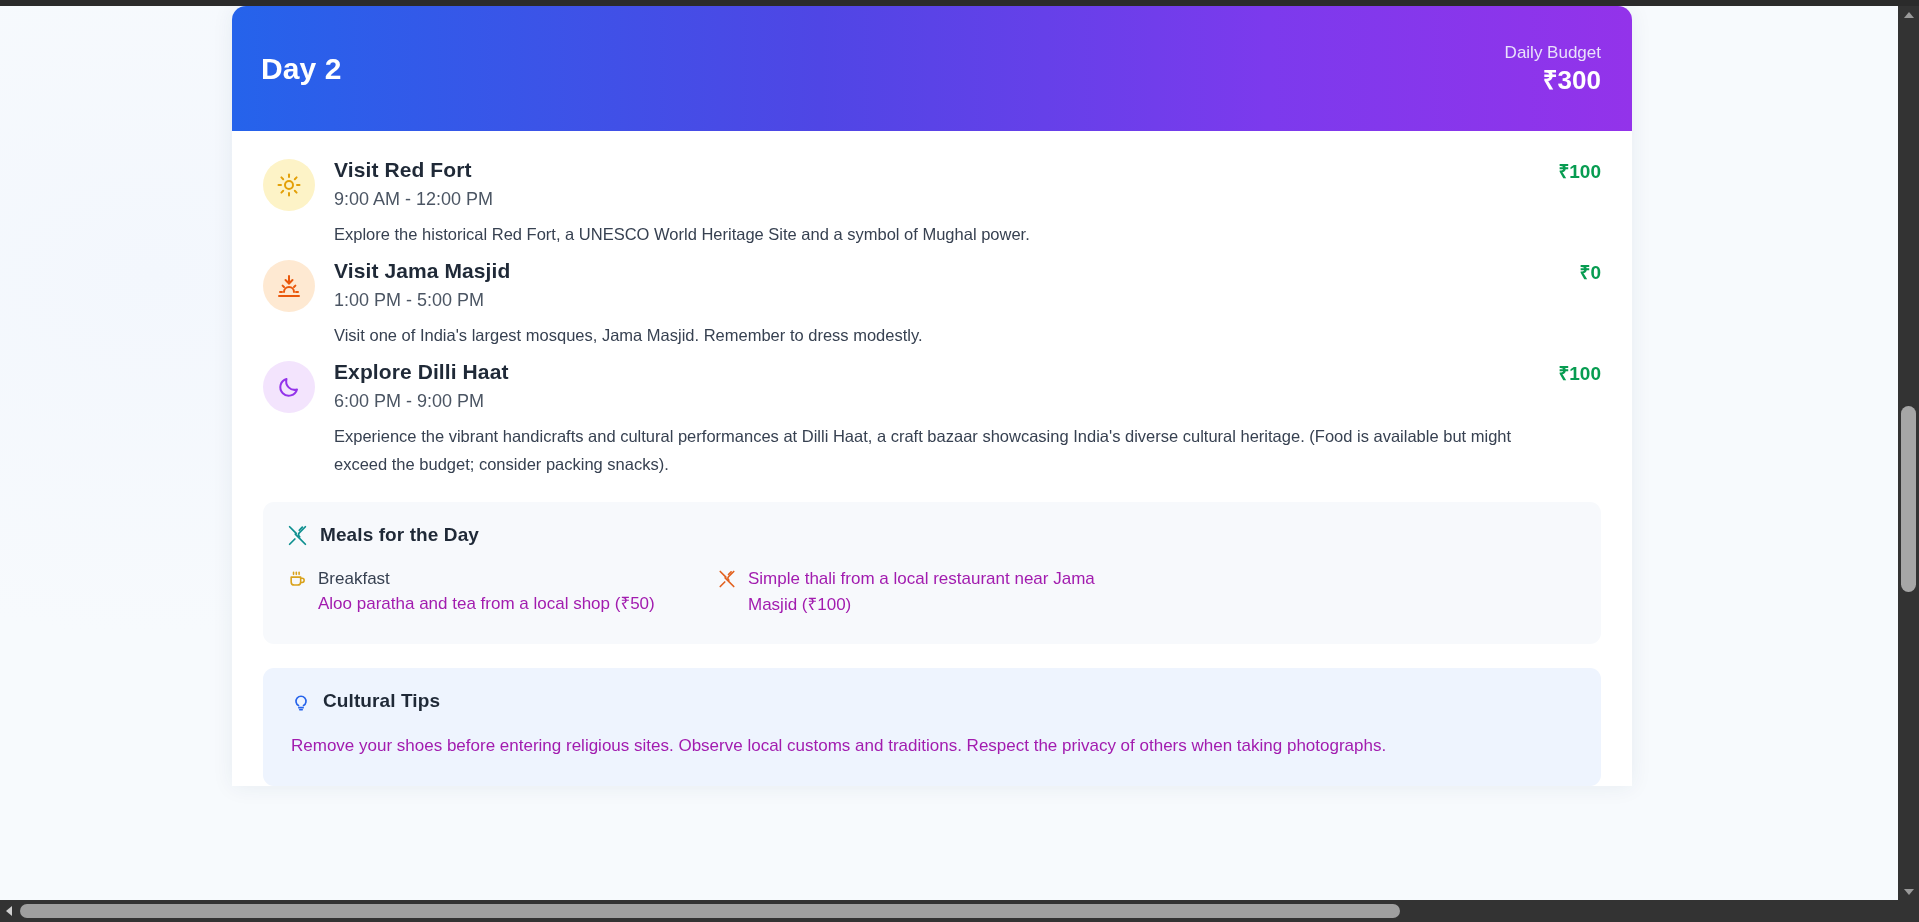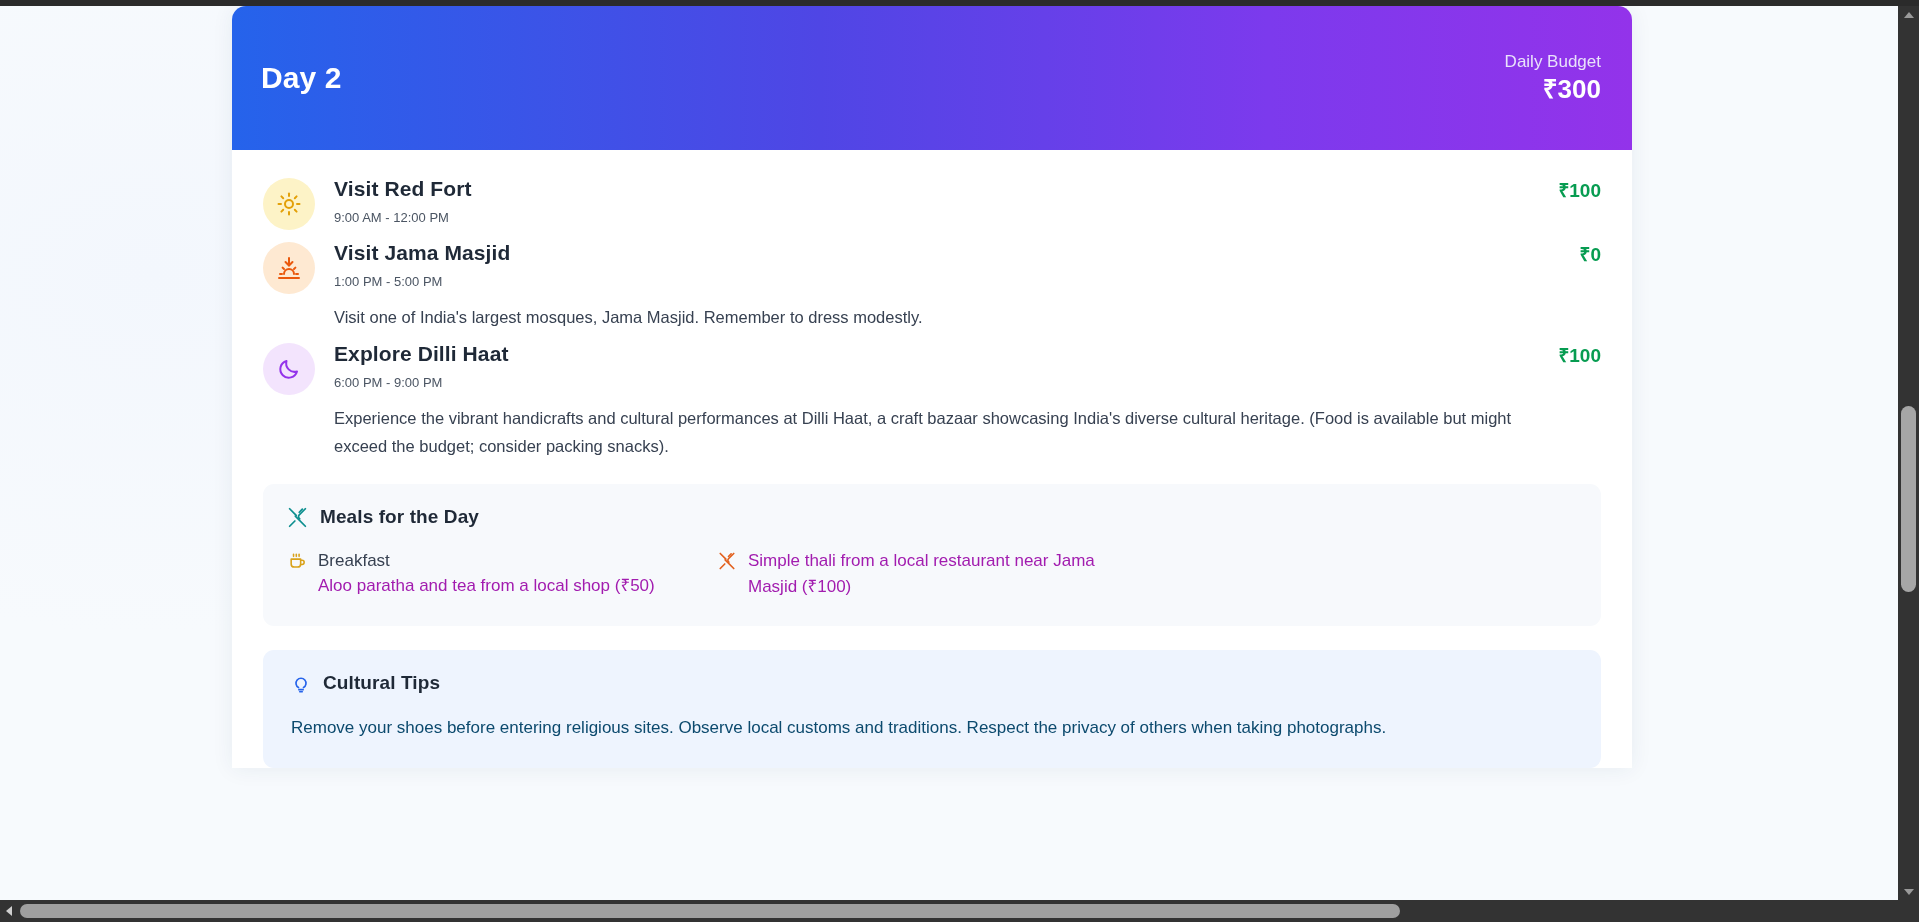--- a/index.html
+++ b/index.html
@@ -126,21 +126,21 @@
     top: 0px;
     width: 1400px;
     background: #ffffff;
     border-radius: 14px 14px 0 0;
     box-shadow: 0 1px 22px rgba(30,50,90,0.07);
     overflow: hidden;
   }
 
   
   #card-header {
-    height: 144px;
+    height: 125px;
     background: linear-gradient(90deg, #2563eb 0%, #4f46e5 42%, #7c3aed 74%, #9333ea 100%);
     display: flex;
     align-items: center;
     justify-content: space-between;
     padding: 0 31px 0 29px;
   }
   #day-title {
     color: #ffffff;
     font-size: 30px;
     font-weight: bold;
@@ -186,21 +186,21 @@
   .act-body { flex: 1 1 auto; min-width: 0; padding-top: 1px; }
 
   .act-title {
     font-size: 21px;
     font-weight: bold;
     color: #1f2937;
     line-height: 28px;
     letter-spacing: 0.1px;
   }
   .act-time {
-    font-size: 13px;
+    font-size: 18px;
     color: #4b5563;
     line-height: 24px;
     margin-top: 3px;
   }
   .act-desc {
     font-size: 16.5px;
     color: #374151;
     line-height: 28px;
     margin-top: 9px;
     max-width: 1272px;
@@ -265,21 +265,21 @@
 
   
   #tips-panel {
     margin: 24px 31px 0 31px;
     background: #eef4fe;
     border-radius: 11px;
     padding: 22px 28px 26px 28px;
   }
   #tips-text {
     font-size: 17px;
-    color: #0c4a6e;
+    color: #a21caf;
     line-height: 28px;
     margin-top: 18px;
   }
 
   svg { display: block; }
 </style>
 </head>
 <body>
 
 <div id="top-strip"></div>
@@ -309,20 +309,21 @@
             <line x1="20" y1="12" x2="22.5" y2="12"></line>
             <line x1="4.4" y1="4.4" x2="6.2" y2="6.2"></line>
             <line x1="17.8" y1="17.8" x2="19.6" y2="19.6"></line>
             <line x1="4.4" y1="19.6" x2="6.2" y2="17.8"></line>
             <line x1="17.8" y1="6.2" x2="19.6" y2="4.4"></line>
           </svg>
         </div>
         <div class="act-body">
           <div class="act-title">Visit Red Fort</div>
           <div class="act-time">9:00 AM - 12:00 PM</div>
+          <div class="act-desc">Explore the historical Red Fort, a UNESCO World Heritage Site and a symbol of Mughal power.</div>
         </div>
         <div class="act-price">₹100</div>
       </div>
 
       <div class="activity">
         <div class="act-icon sunset">
           <svg width="24" height="24" viewBox="0 0 24 24" fill="none" stroke="#ea580c" stroke-width="2" stroke-linecap="round">
             <path d="M17 18a5 5 0 0 0-10 0"></path>
             <line x1="12" y1="2" x2="12" y2="9"></line>
             <polyline points="8.5,6 12,9.5 15.5,6"></polyline>

